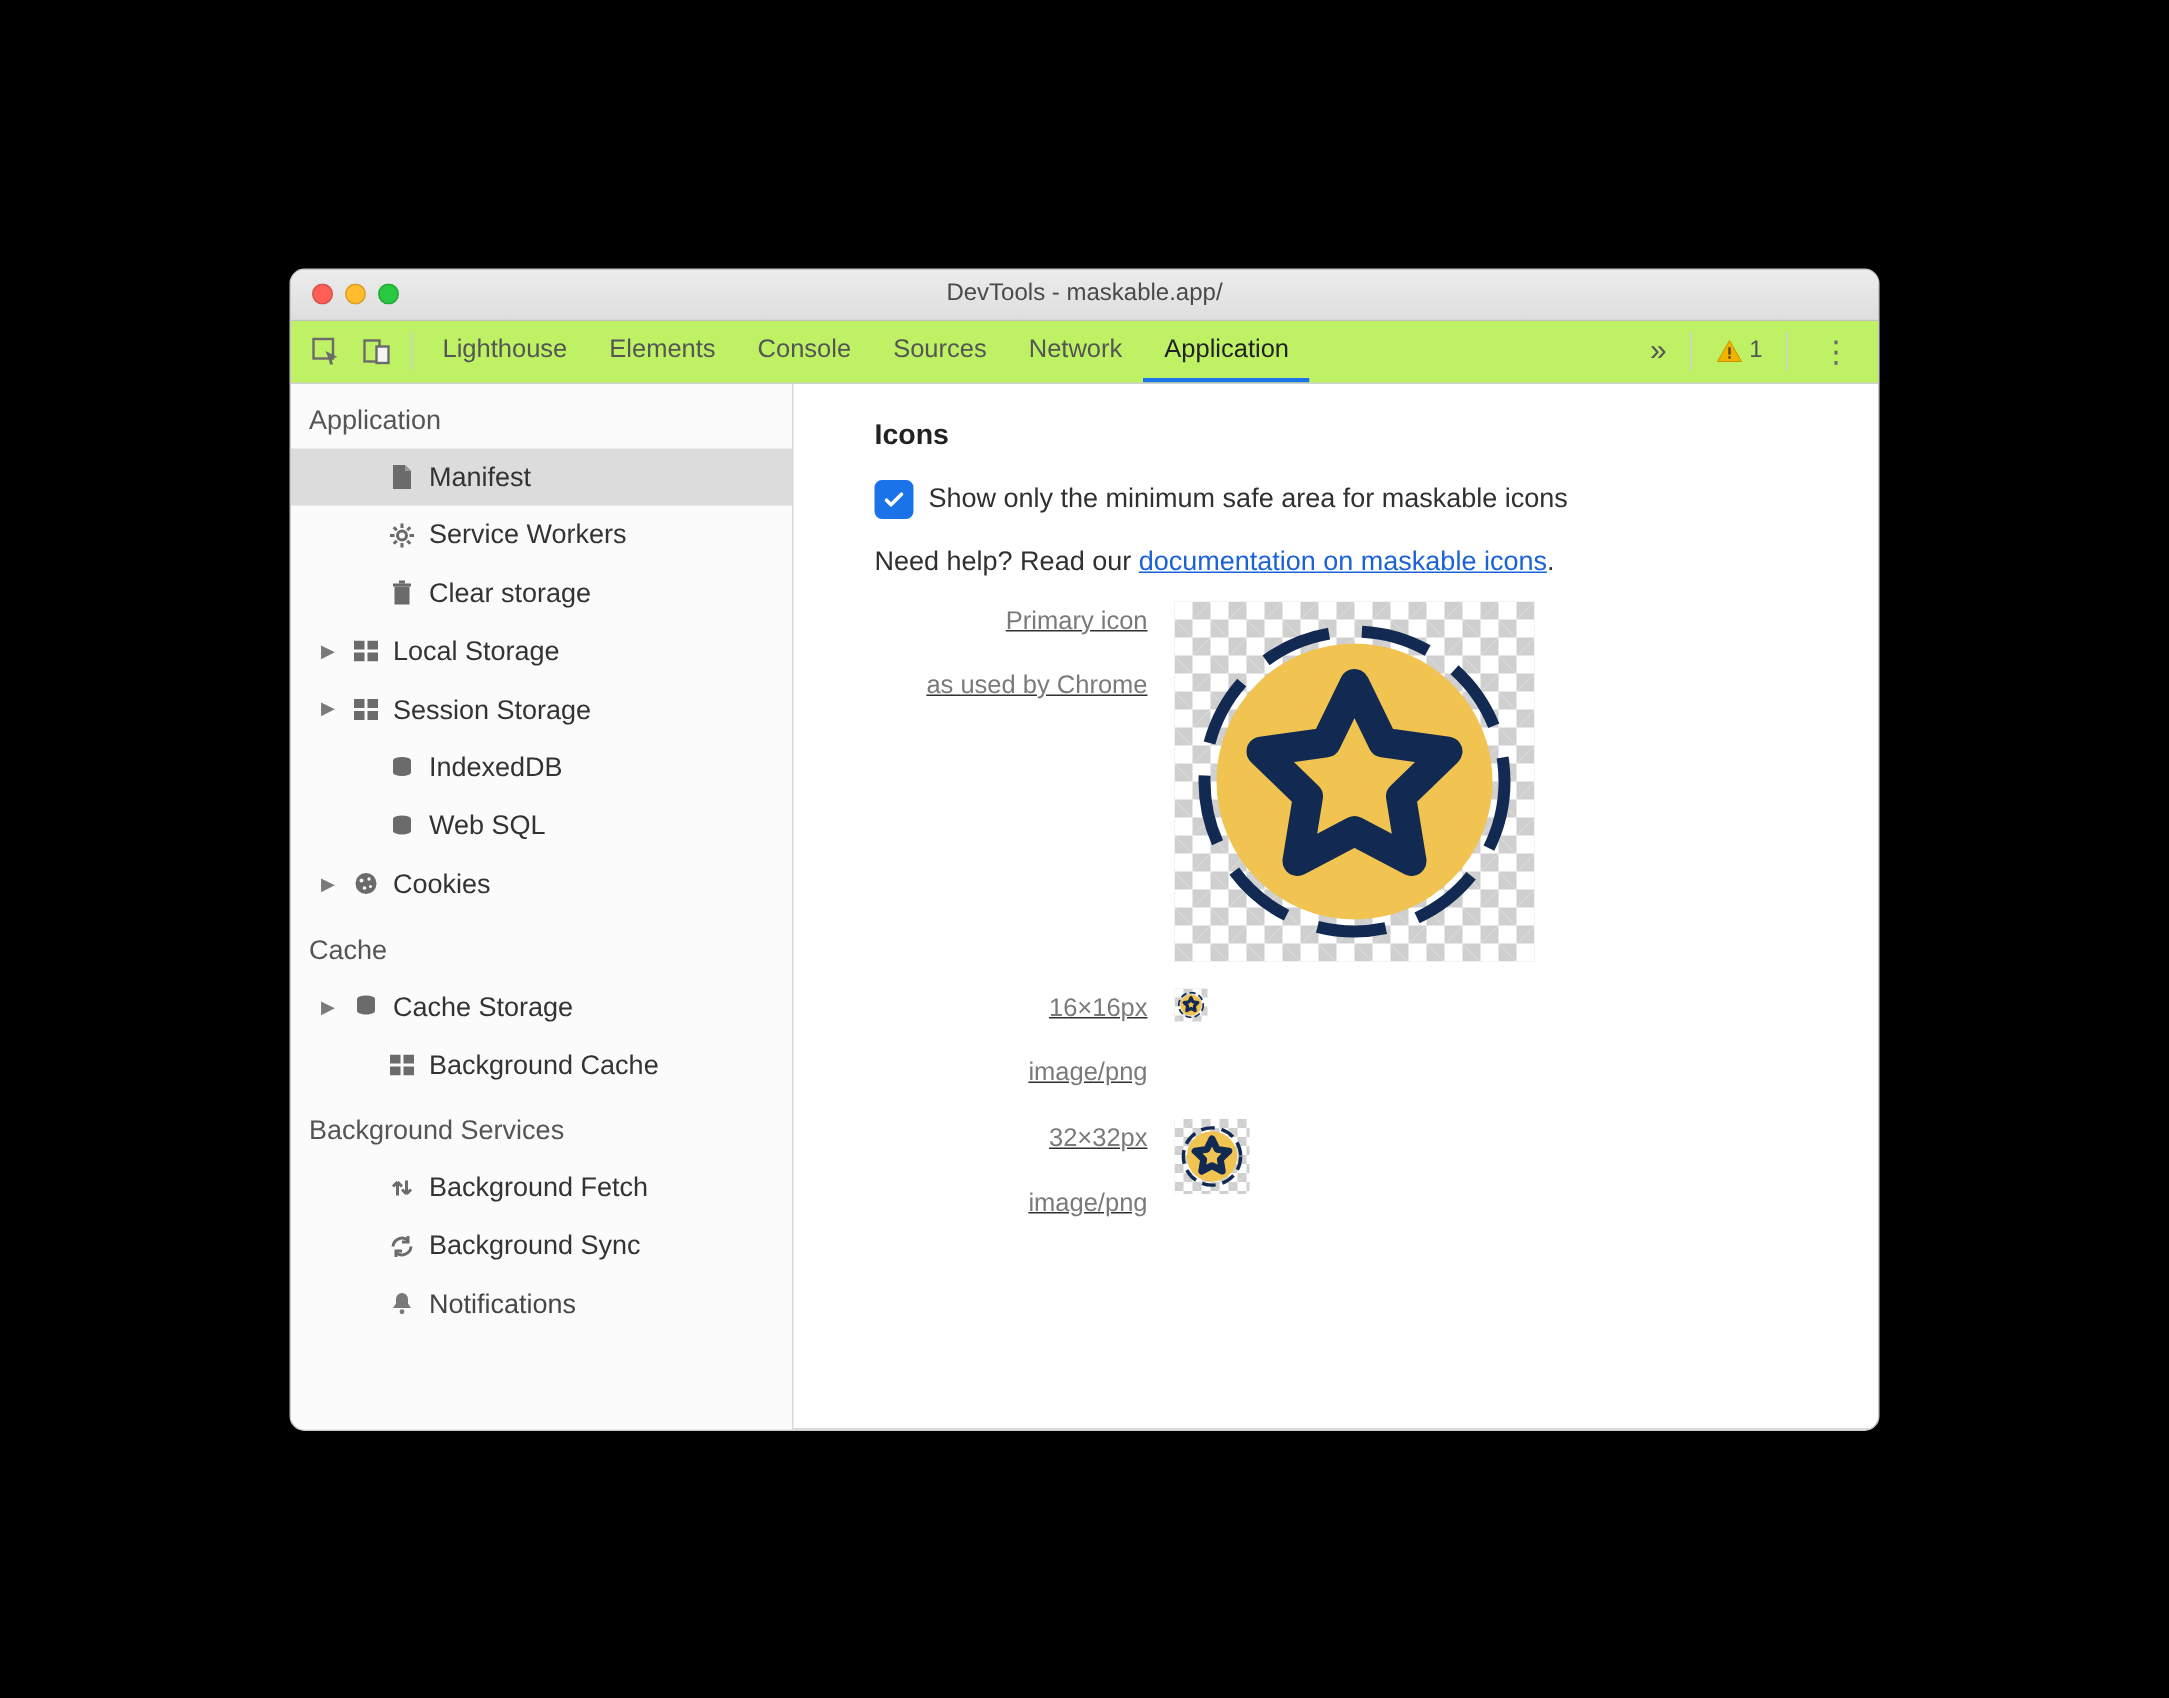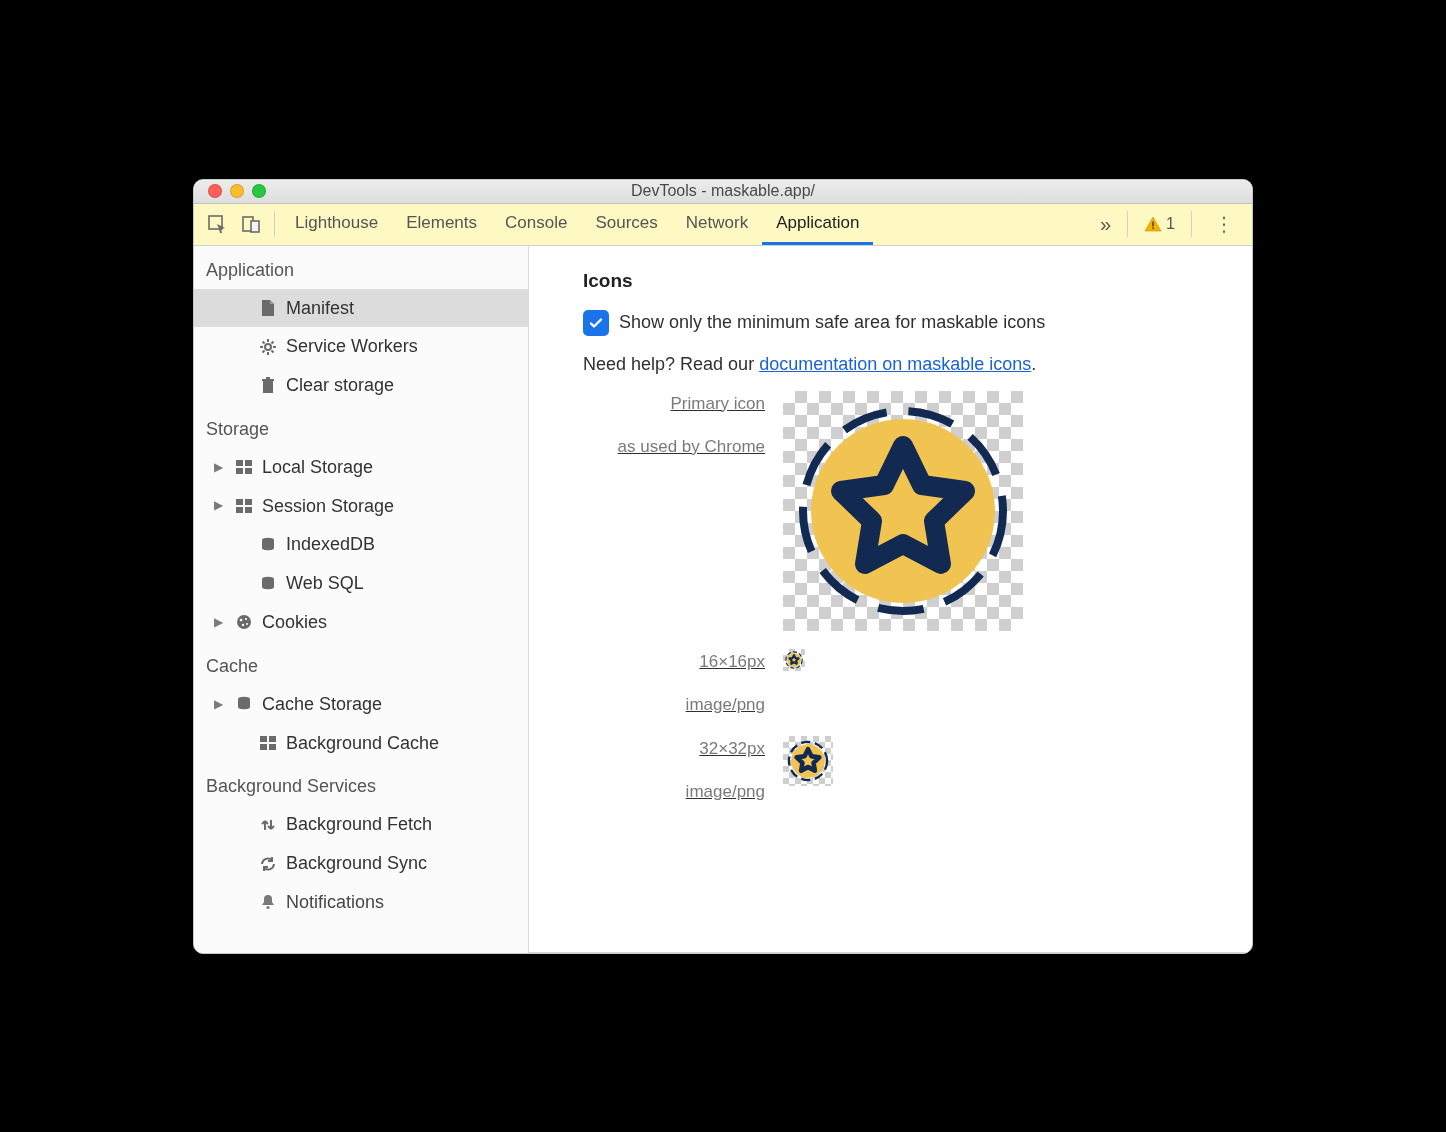--- a/index.html
+++ b/index.html
@@ -16,41 +16,41 @@
     width:1060px; height:775px;
     background:#fff;
     border-radius:10px;
     box-shadow: 0 25px 60px rgba(0,0,0,0.5);
     overflow:hidden;
     display:flex; flex-direction:column;
     border:1px solid #c8c8c8;
   }
   
   .titlebar {
-    height:24px;
+    height:34px;
     background:linear-gradient(#ececec,#dedede);
     border-bottom:1px solid #c1c1c1;
     display:flex; align-items:center;
     position:relative;
   }
   .traffic { display:flex; gap:8px; padding-left:14px; }
   .dot { width:14px; height:14px; border-radius:50%; border:1px solid rgba(0,0,0,0.15);}
   .dot.red{background:#ff5f57;}
   .dot.yellow{background:#febc2e;}
   .dot.green{background:#28c840;}
   .title {
     position:absolute; left:0; right:0; text-align:center;
     color:#4a4a4a; font-size:16px; pointer-events:none;
   }
   
   .toolbar {
     height:42px;
     display:flex; align-items:center;
     border-bottom:1px solid #d0d0d0;
-    background:#fef9c3;
+    background:#bef264;
     padding:0 6px;
   }
   .tb-iconbtn {
     width:34px; height:30px;
     display:flex; align-items:center; justify-content:center;
     color:#6b6b6b;
   }
   .tb-sep { width:1px; height:26px; background:#d0d0d0; margin:0 6px; }
   .tabs { display:flex; align-items:stretch; height:100%; overflow:hidden; }
   .tab {
@@ -224,21 +224,20 @@
         <span class="tree-icon">
           <svg width="16" height="18" viewBox="0 0 16 18">
               <rect x="3" y="5" width="10" height="12" fill="#6b6b6b"></rect>
               <rect x="2" y="3" width="12" height="2" fill="#6b6b6b"></rect>
               <rect x="6" y="1" width="4" height="2" fill="#6b6b6b"></rect>
             </svg>
         </span>
         <span>Clear storage</span>
       </div>
 
-      <div class="section-title">Storage</div>
       <div class="tree-item">
         <span class="tree-disclosure">▶</span>
         <span class="tree-icon">
           <svg width="16" height="14" viewBox="0 0 16 14">
               <rect x="0" y="0" width="7" height="6" fill="#6b6b6b"></rect>
               <rect x="9" y="0" width="7" height="6" fill="#6b6b6b"></rect>
               <rect x="0" y="8" width="7" height="6" fill="#6b6b6b"></rect>
               <rect x="9" y="8" width="7" height="6" fill="#6b6b6b"></rect>
             </svg>
         </span>

